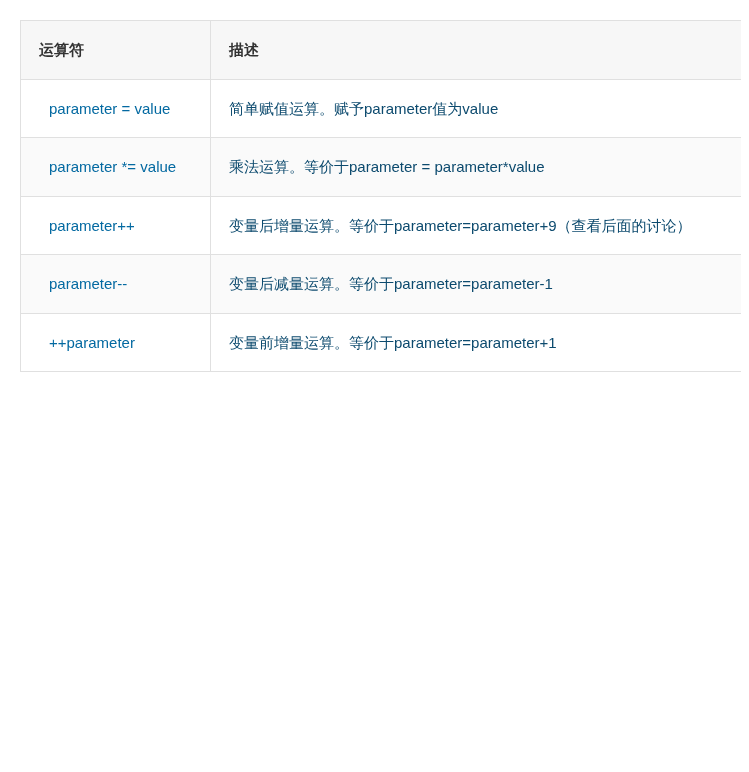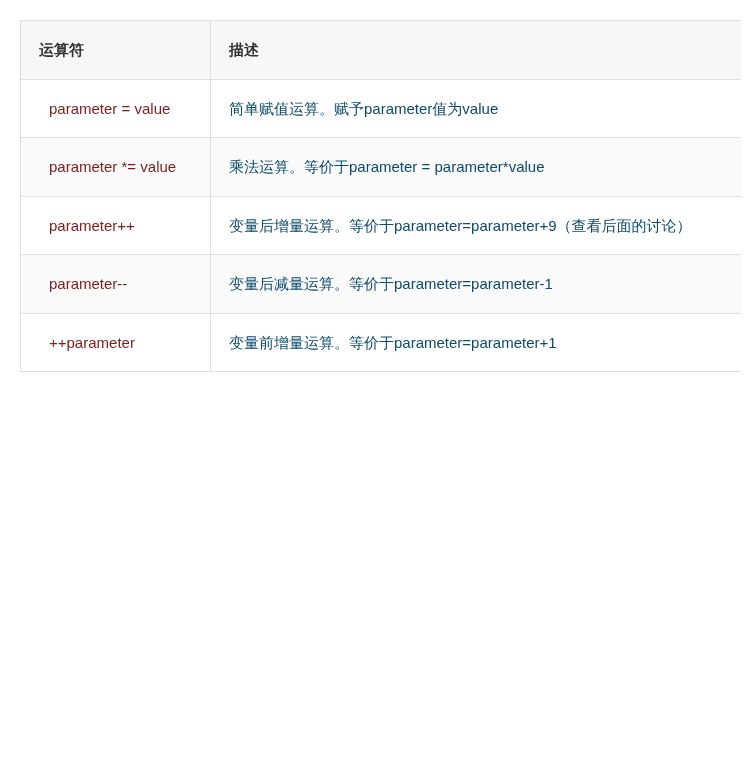--- a/index.html
+++ b/index.html
@@ -29,21 +29,21 @@
     th {
       background: #f7f7f7;
       font-weight: 600;
       color: #333;
       font-size: 15px;
     }
     td {
       color: #0c4a6e;
     }
     td:first-child {
-      color: #7f1d1d;
+      color: #0369a1;
       width: 190px;
       padding-left: 28px;
     }
     tbody tr:nth-child(odd) td {
       background: #ffffff;
     }
     tbody tr:nth-child(even) td {
       background: #fafafa;
     }
   </style>

